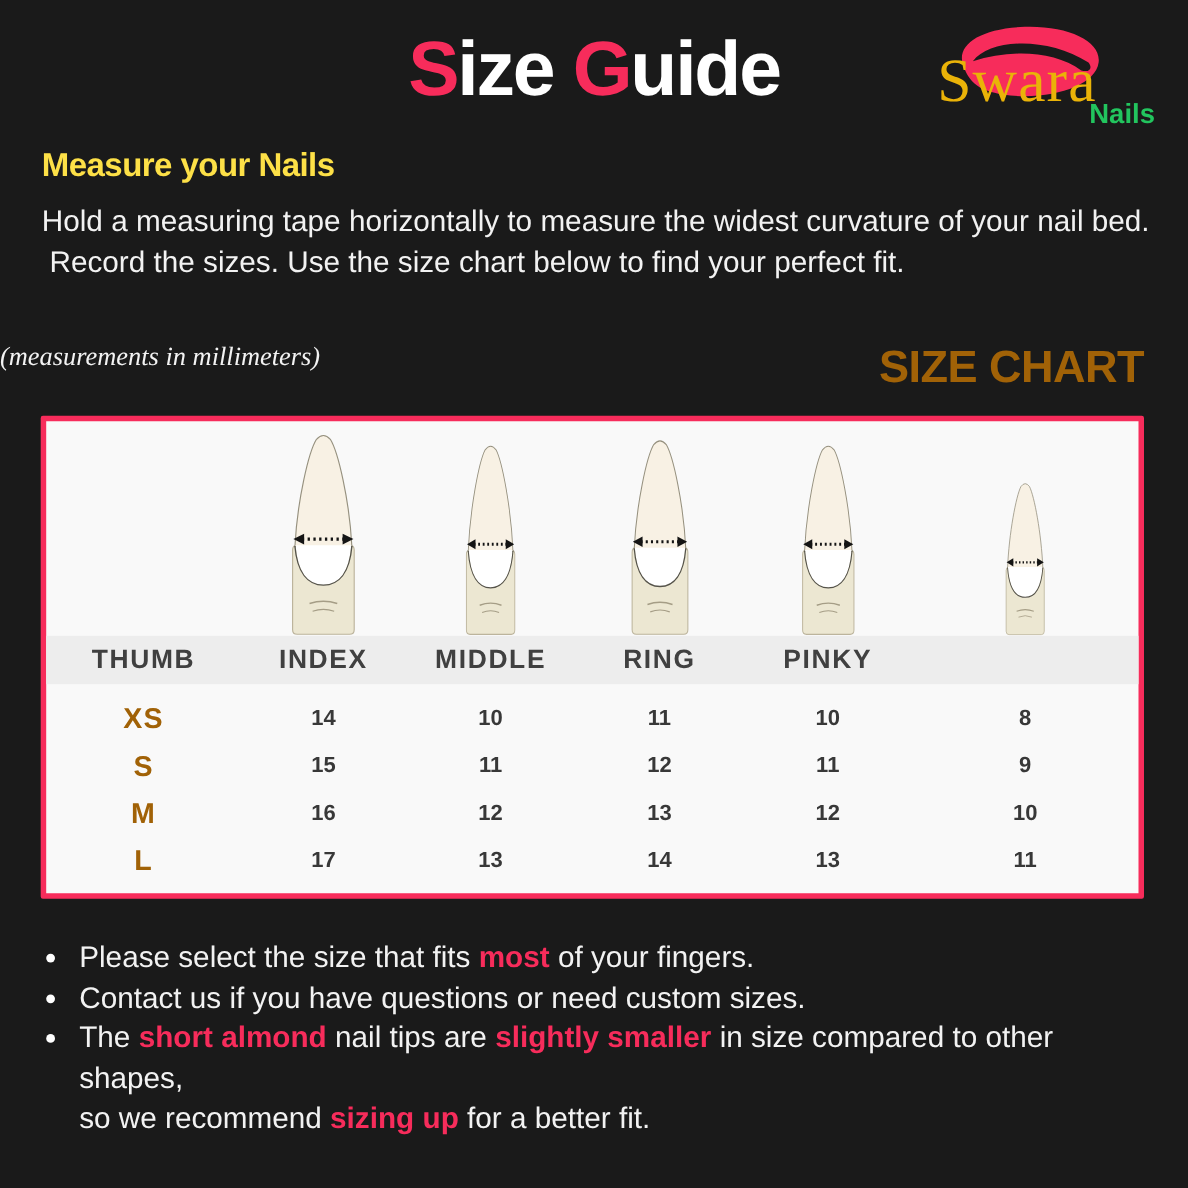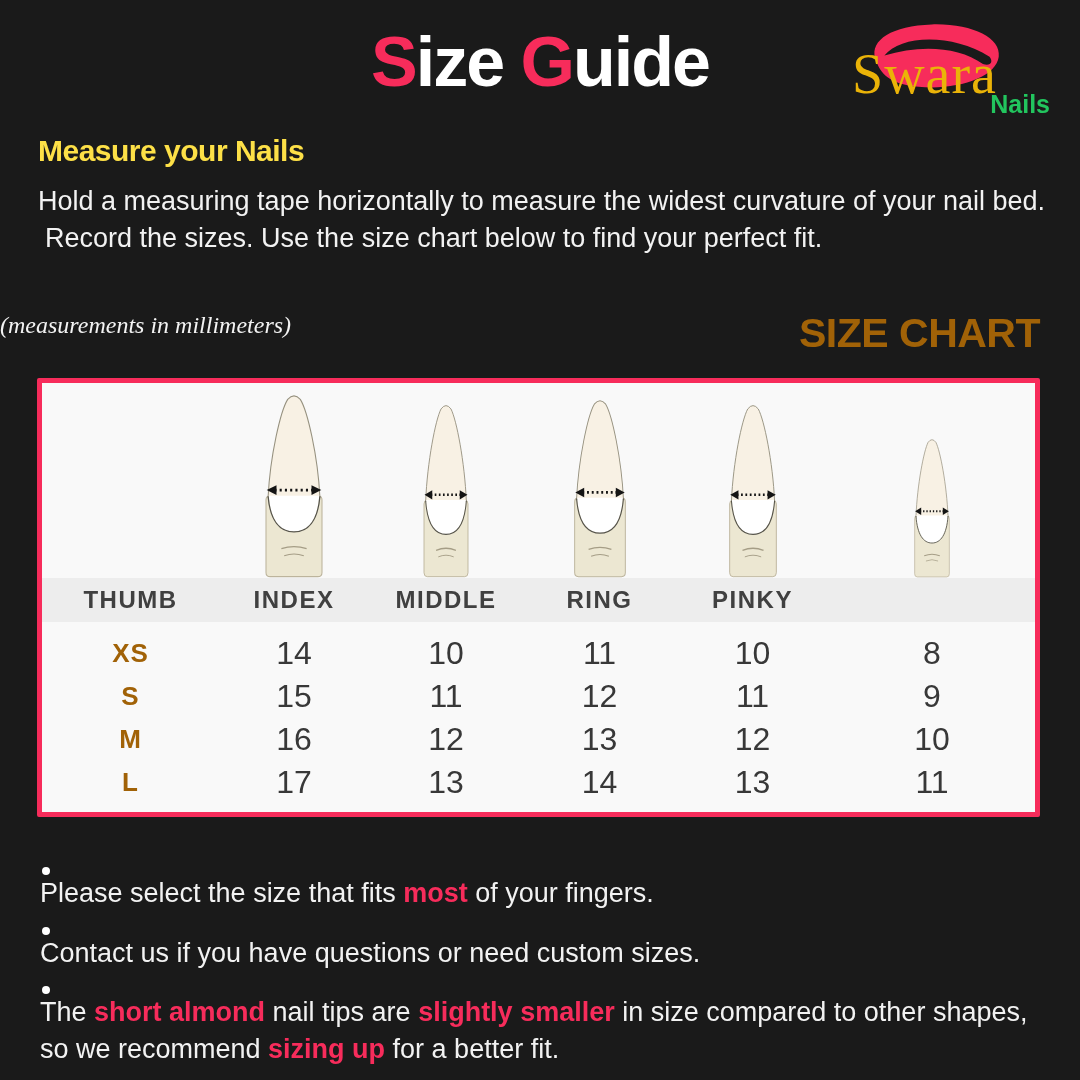--- a/index.html
+++ b/index.html
@@ -73,26 +73,26 @@
   .finger-ring   { width:70px; height:177px; }
   .finger-pinky  { width:52px; height:142px; }
 
   .thead { height:44px; background:#ededed; align-items:center; }
   .thead .hcell {
     text-align:center; font-size:24px; font-weight:700;
     letter-spacing:1.5px; color:#404040;
   }
   .tbody { padding-top:10px; }
   .trow { height:43px; align-items:center; }
-  .trow .cell { text-align:center; font-size:32px; color:#383838; font-weight:400; }
+  .trow .cell { text-align:center; font-size:20px; color:#383838; font-weight:700; }
   .trow .size-label { font-weight:700; font-size:26px; letter-spacing:1px; color:#a16207; }
 
   
   .notes { position:absolute; left:40px; top:852px; width:1010px; list-style:none; }
-  .notes li { display:flex; font-size:27px; line-height:36.5px; color:#f2f2f2;flex-direction:column; }
+  .notes li { display:flex; font-size:27px; line-height:36.5px; color:#f2f2f2; }
   .notes .dot {
     flex:0 0 auto; width:8px; height:8px; border-radius:50%;
     background:#ffffff; margin:15px 22px 0 2px;
   }
 </style>
 </head>
 <body>
 
 <svg width="0" height="0" style="position:absolute" aria-hidden="true">
   <defs>

